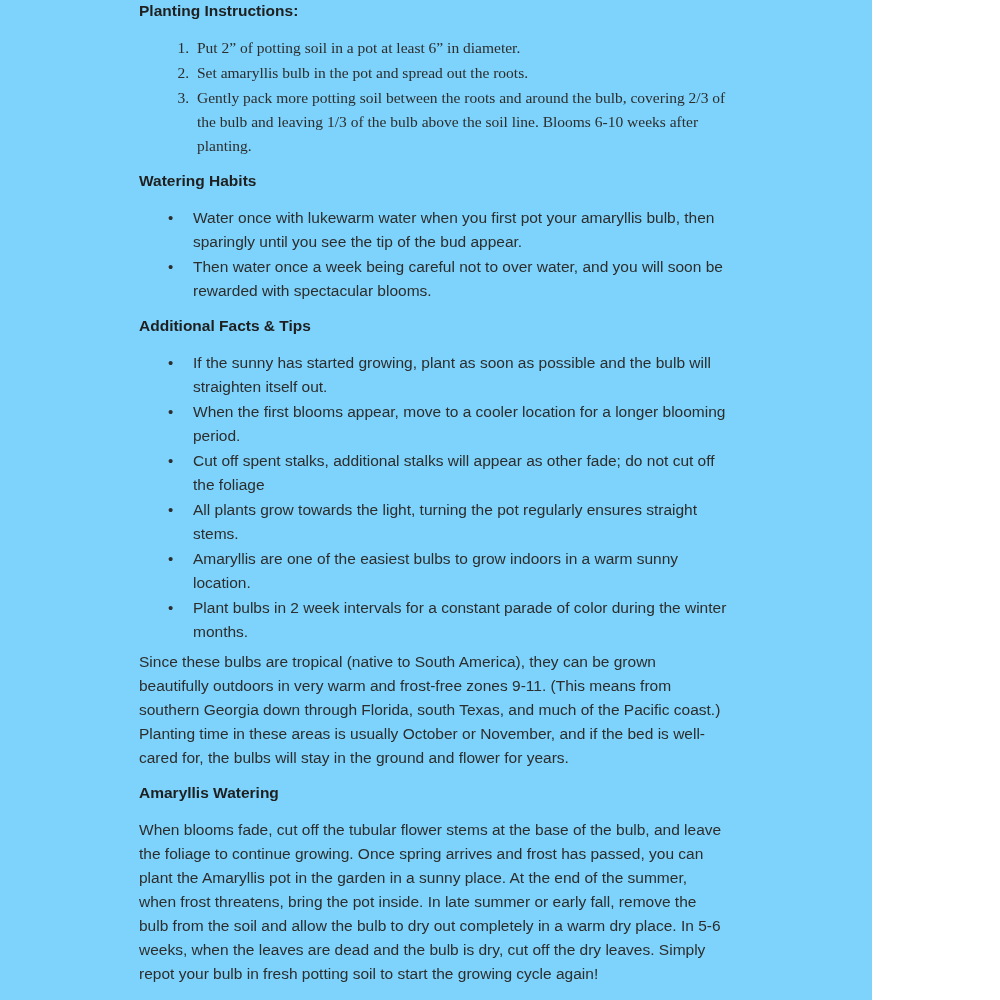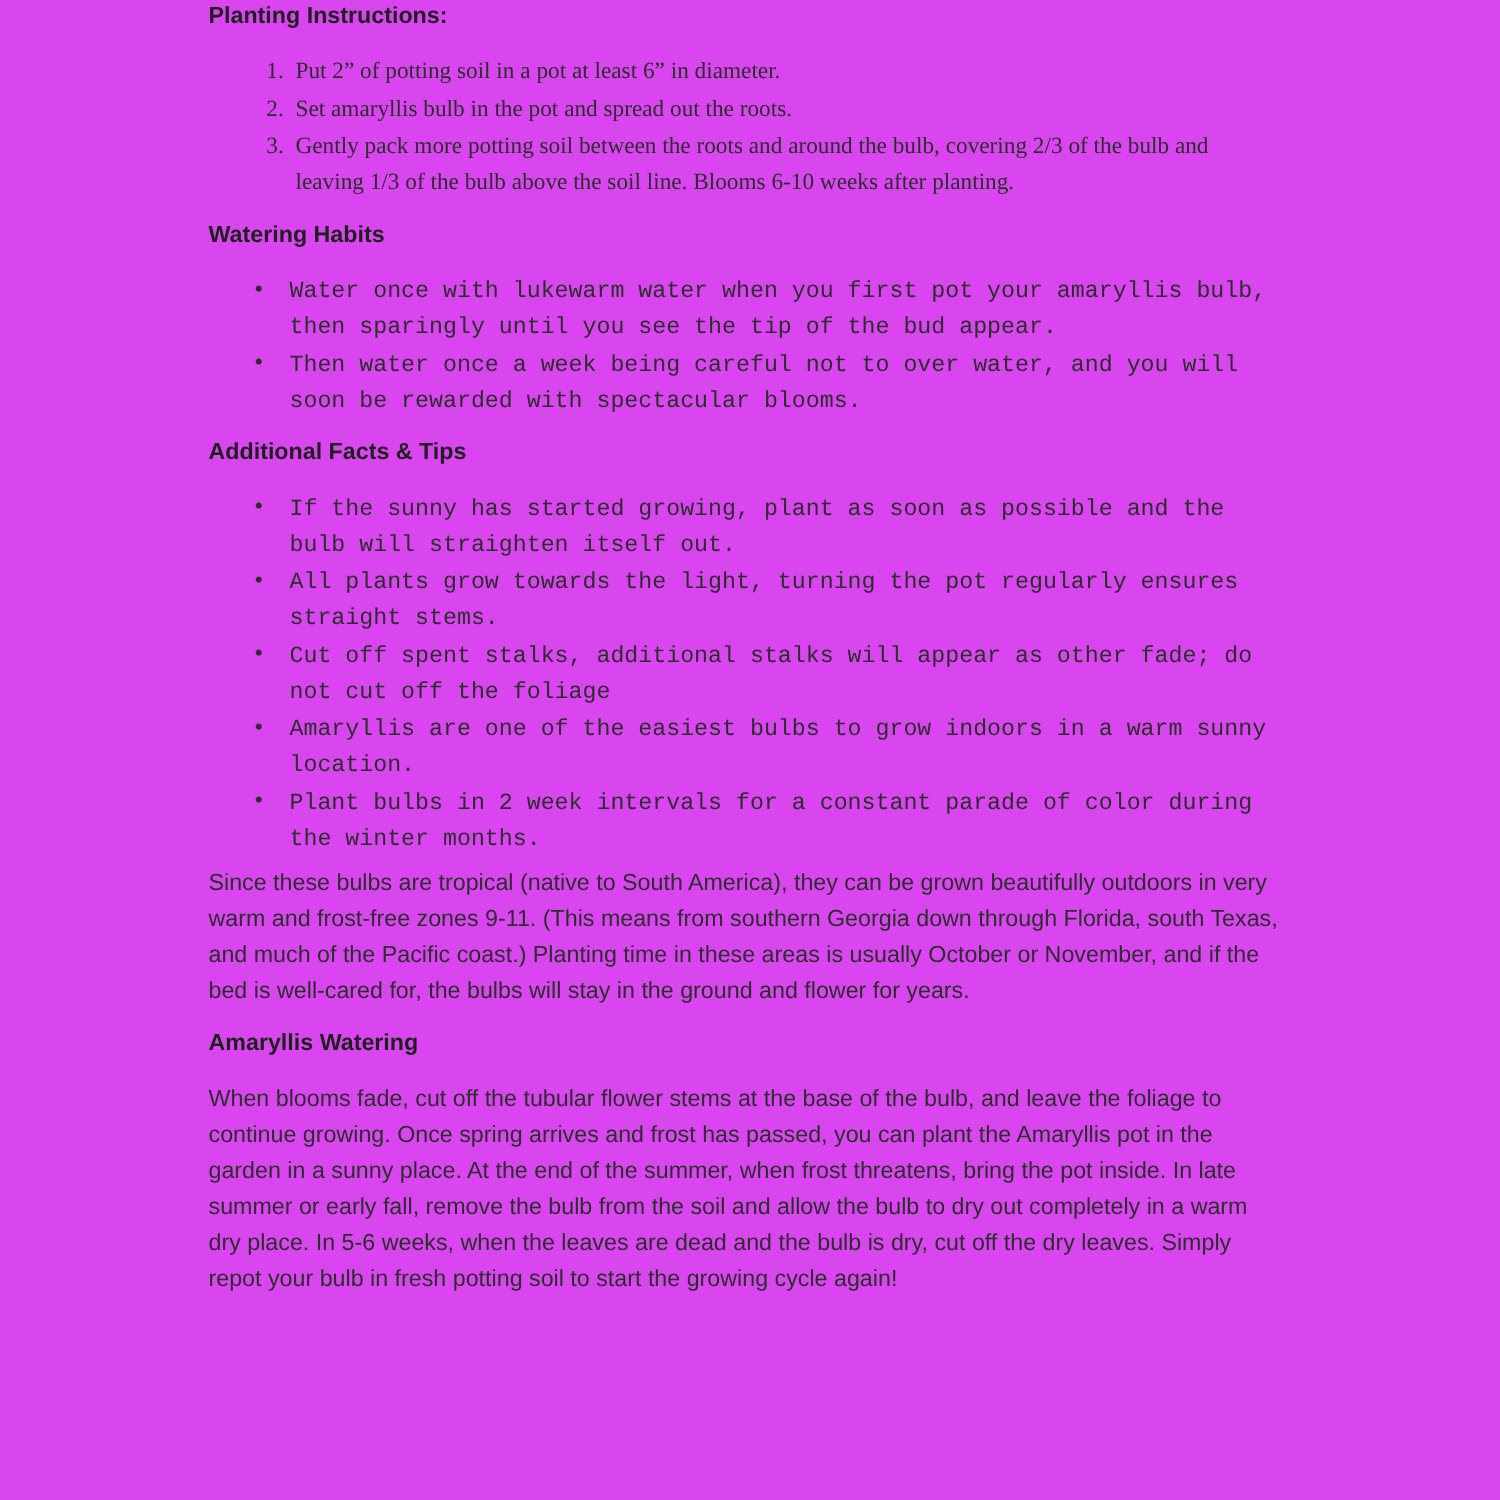--- a/index.html
+++ b/index.html
@@ -2,23 +2,23 @@
 <html><head>
 <meta charset="utf-8">
 <style>
   html, body {
     margin: 0;
     padding: 0;
     background: #ffffff;
   }
   .page {
     position: relative;
-    width: 1000px;
+    width: 872px;
     height: 1000px;
-    background: #d946ef;
+    background: #7dd3fc;
     box-sizing: border-box;
     padding: 2px 145px 0 139px;
     font-family: "Liberation Sans", "DejaVu Sans", sans-serif;
     font-size: 15.5px;
     line-height: 24px;
     color: #2d2d2d;
     overflow: hidden;
   }
   .doc-heading {
     font-size: 15.5px;
@@ -39,21 +39,20 @@
     font-family: Liberation Serif, serif;
   }
   ol.numbered > li {
     margin-bottom: 1px;
     padding-left: 4px;
   }
   ul.bullets {
     list-style: none;
     margin: 0 0 6px 0;
     padding-left: 54px;
-    font-family: Liberation Mono, monospace;
   }
   ul.bullets > li {
     position: relative;
     margin-bottom: 1px;
   }
   ul.bullets > li::before {
     content: "\2022";
     position: absolute;
     left: -25px;
     top: 0;
@@ -81,22 +80,23 @@
 
   <ul class="bullets">
     <li>Water once with lukewarm water when you first pot your amaryllis bulb, then sparingly until you see the tip of the bud appear.</li>
     <li>Then water once a week being careful not to over water, and you will soon be rewarded with spectacular blooms.</li>
   </ul>
 
   <h3 class="doc-heading">Additional Facts &amp; Tips</h3>
 
   <ul class="bullets">
     <li>If the sunny has started growing, plant as soon as possible and the bulb will straighten itself out.</li>
+    <li>When the first blooms appear, move to a cooler location for a longer blooming period.</li>
+    <li>Cut off spent stalks, additional stalks will appear as other fade; do not cut off the foliage</li>
     <li>All plants grow towards the light, turning the pot regularly ensures straight stems.</li>
-    <li>Cut off spent stalks, additional stalks will appear as other fade; do not cut off the foliage</li>
     <li>Amaryllis are one of the easiest bulbs to grow indoors in a warm sunny location.</li>
     <li>Plant bulbs in 2 week intervals for a constant parade of color during the winter months.</li>
   </ul>
 
 
   <p class="doc-paragraph">Since these bulbs are tropical (native to South America), they can be grown beautifully outdoors in very warm and frost-free zones 9-11. (This means from southern Georgia down through Florida, south Texas, and much of the Pacific coast.) Planting time in these areas is usually October or November, and if the bed is well-cared for, the bulbs will stay in the ground and flower for years.</p>
 
   <h3 class="doc-heading">Amaryllis Watering</h3>
 
   <p class="doc-paragraph">When blooms fade, cut off the tubular flower stems at the base of the bulb, and leave the foliage to continue growing. Once spring arrives and frost has passed, you can plant the Amaryllis pot in the garden in a sunny place. At the end of the summer, when frost threatens, bring the pot inside. In late summer or early fall, remove the bulb from the soil and allow the bulb to dry out completely in a warm dry place. In 5-6 weeks, when the leaves are dead and the bulb is dry, cut off the dry leaves. Simply repot your bulb in fresh potting soil to start the growing cycle again!</p>

